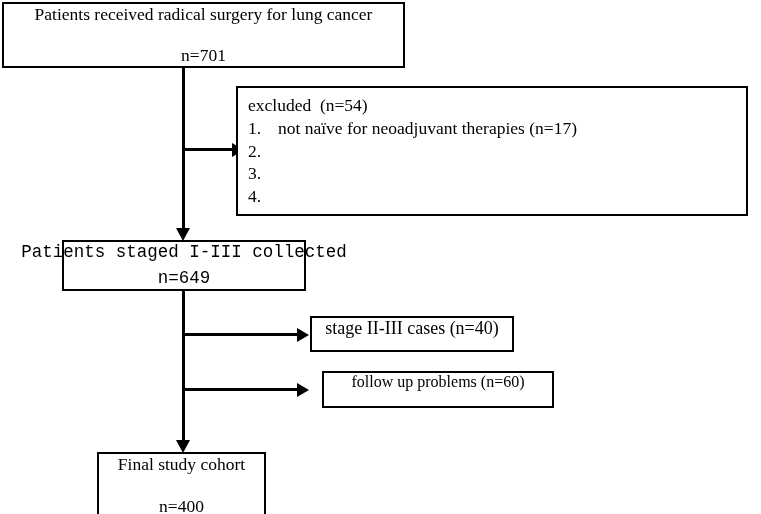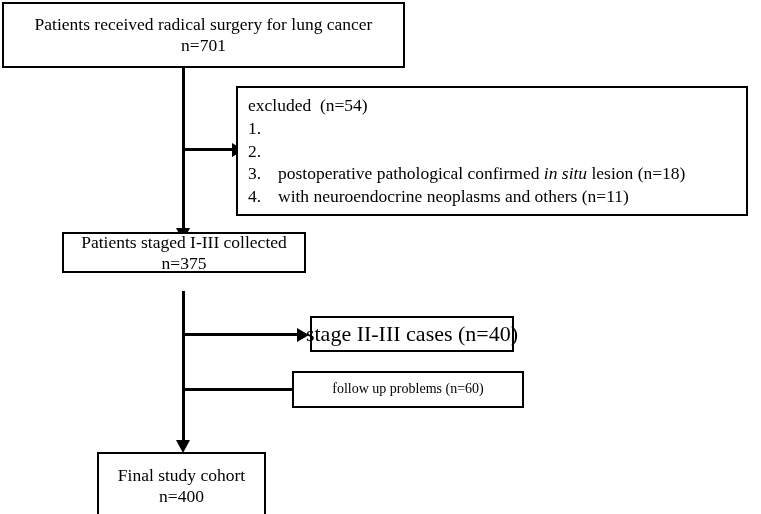--- a/index.html
+++ b/index.html
@@ -19,21 +19,21 @@
     background: #ffffff;
     overflow: hidden;
   }
   .node {
     position: absolute;
     box-sizing: border-box;
     border: 2.5px solid #000000;
     background: #ffffff;
     display: flex;
     flex-direction: column;
-    justify-content: center;
+    justify-content: space-between;
     align-items: center;
     text-align: center;
     line-height: 1.18;
     font-size: 17.5px;
   }
   .node .line {
     display: block;
     white-space: pre;
   }
 
@@ -41,29 +41,29 @@
   #node-enrolled {
     left: 2px;  top: 2px;   width: 403px; height: 66px;
   }
   #node-excluded {
     left: 236px; top: 86px; width: 512px; height: 130px;
     display: block;
     text-align: left;
     padding: 6px 12px 4px 8px;
   }
   #node-staged {
-    left: 62px;  top: 232px; width: 244px; height: 41px;
+    left: 62px;  top: 240px; width: 244px; height: 51px; font-family: Liberation Mono, monospace;
   }
   #node-stage23 {
     left: 310px; top: 316px; width: 204px; height: 36px;
-    font-size: 22px;
+    font-size: 18px;
   }
   #node-followup {
-    left: 292px; top: 371px; width: 232px; height: 37px;
-    font-size: 14px;
+    left: 322px; top: 371px; width: 232px; height: 37px;
+    font-size: 16px;
   }
   #node-final {
     left: 97px;  top: 452px; width: 169px; height: 67px;
   }
 
   
   .excl-head {
     font-size: 17.5px;
     white-space: pre;
     line-height: 1.30;
@@ -134,30 +134,30 @@
   <div class="arrowhead-right" style="left:297px; top:383px;"></div>
 
   <div class="node" id="node-enrolled">
     <span class="line">Patients received radical surgery for lung cancer</span>
     <span class="line">n=701</span>
   </div>
 
   <div class="node" id="node-excluded">
     <div class="excl-head">excluded  (n=54)</div>
     <ul class="excl-list" id="excluded-list">
-        <li><span class="excl-num">1.</span></li>
+        <li><span class="excl-num">1.</span><span class="excl-txt"><span>not naïve for neoadjuvant therapies (n=17)</span></span></li>
         <li><span class="excl-num">2.</span></li>
-        <li><span class="excl-num">3.</span><span class="excl-txt"><span>postoperative pathological confirmed </span><span class="italic">in situ</span><span> lesion (n=18)</span></span></li>
-        <li><span class="excl-num">4.</span><span class="excl-txt"><span>with neuroendocrine neoplasms and others (n=11)</span></span></li>
+        <li><span class="excl-num">3.</span></li>
+        <li><span class="excl-num">4.</span></li>
       </ul>
   </div>
 
   <div class="node" id="node-staged">
     <span class="line">Patients staged I-III collected</span>
-    <span class="line">n=375</span>
+    <span class="line">n=649</span>
   </div>
 
   <div class="node" id="node-stage23">
     <span class="line">stage II-III cases (n=40)</span>
   </div>
 
   <div class="node" id="node-followup">
     <span class="line">follow up problems (n=60)</span>
   </div>
 

